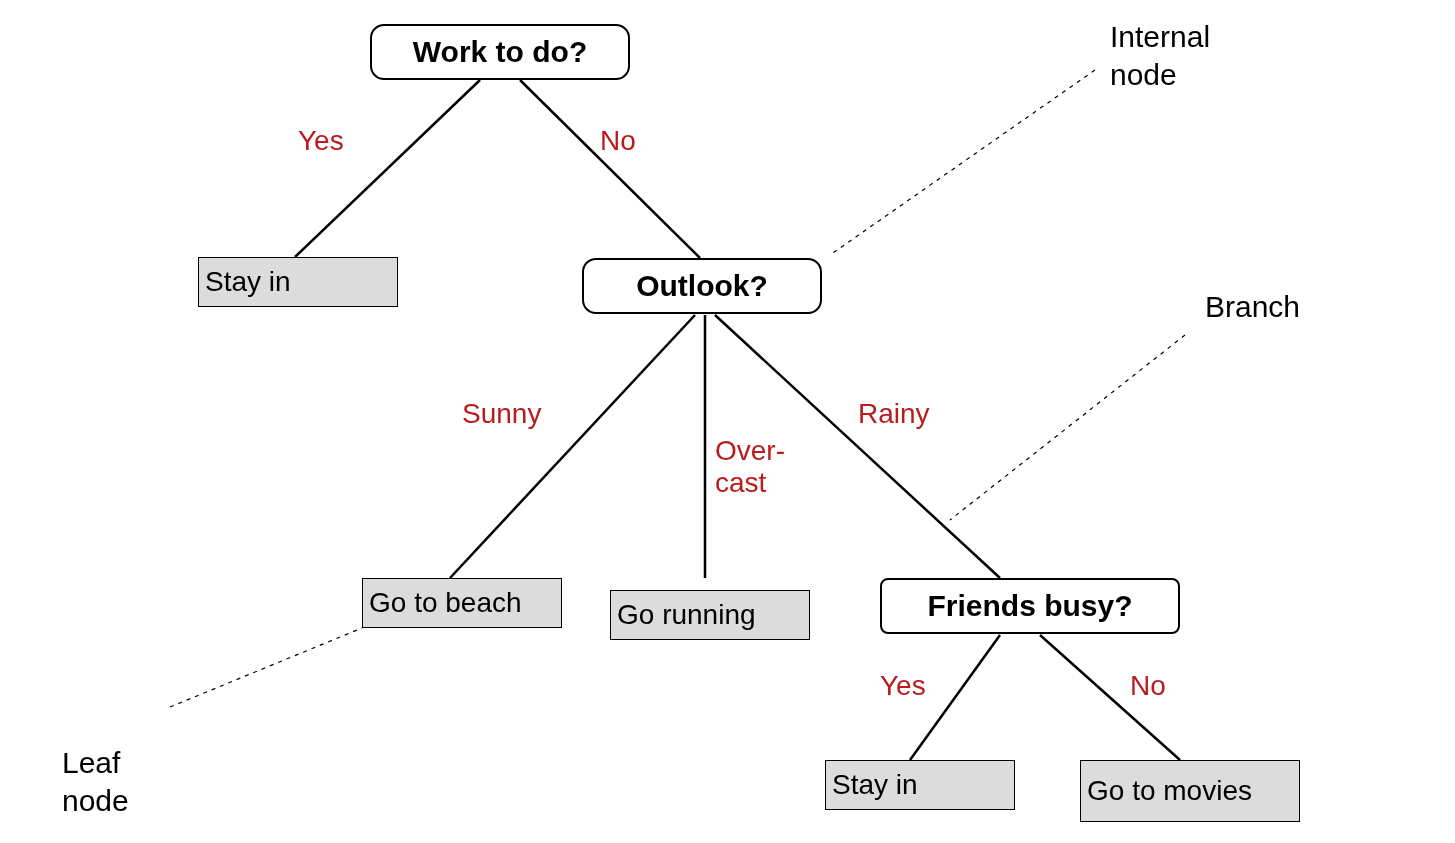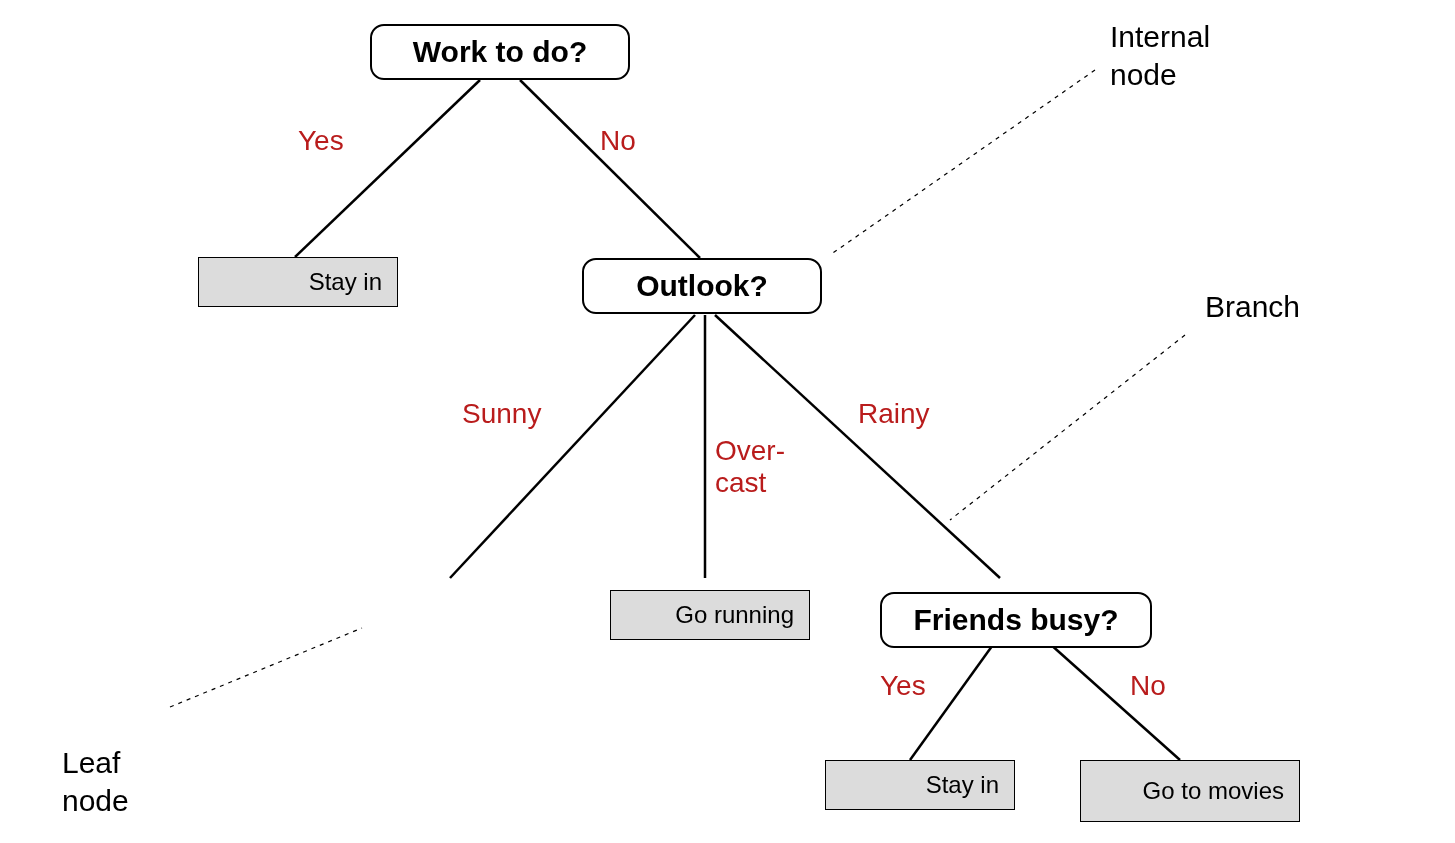--- a/index.html
+++ b/index.html
@@ -29,26 +29,26 @@
     align-items: center;
     justify-content: center;
     box-sizing: border-box;
     padding: 12px 18px;
   }
   .leaf {
     position: absolute;
     border: 1.5px solid #000;
     background: #dcdcdc;
     font-weight: 400;
-    font-size: 24px;
+    font-size: 28px;
     display: flex;
     align-items: center;
-    justify-content: flex-end;
+    justify-content: flex-start;
     box-sizing: border-box;
-    padding: 0 15px;
+    padding: 0 6px;
   }
   .edge-label {
     position: absolute;
     font-size: 28px;
     color: #b91c1c;
     line-height: 1.15;
     white-space: pre;
   }
   .annotation {
     position: absolute;
@@ -87,28 +87,31 @@
   </svg>
 
   <div class="decision" style="left:370px; top:24px; width:260px; height:56px;">
     <span>Work to do?</span>
   </div>
 
   <div class="decision" style="left:582px; top:258px; width:240px; height:56px;">
     <span>Outlook?</span>
   </div>
 
-  <div class="decision" style="left:880px; top:592px; width:272px; height:56px;">
+  <div class="decision" style="left:880px; top:578px; width:300px; height:56px;border-radius:8px;">
     <span>Friends busy?</span>
   </div>
 
   <div class="leaf" style="left:198px; top:257px; width:200px; height:50px;">
     <span>Stay in</span>
   </div>
 
+  <div class="leaf" style="left:362px; top:578px; width:200px; height:50px;">
+    <span>Go to beach</span>
+  </div>
 
   <div class="leaf" style="left:610px; top:578px; width:200px; height:50px;margin-top:12px;">
     <span>Go running</span>
   </div>
 
   <div class="leaf" style="left:825px; top:760px; width:190px; height:50px;">
     <span>Stay in</span>
   </div>
 
   <div class="leaf" style="left:1080px; top:760px; width:220px; height:62px;">

